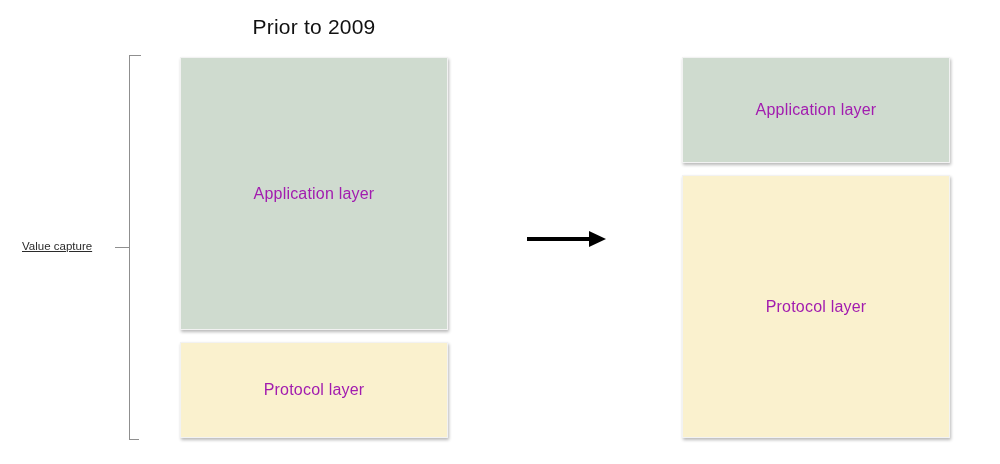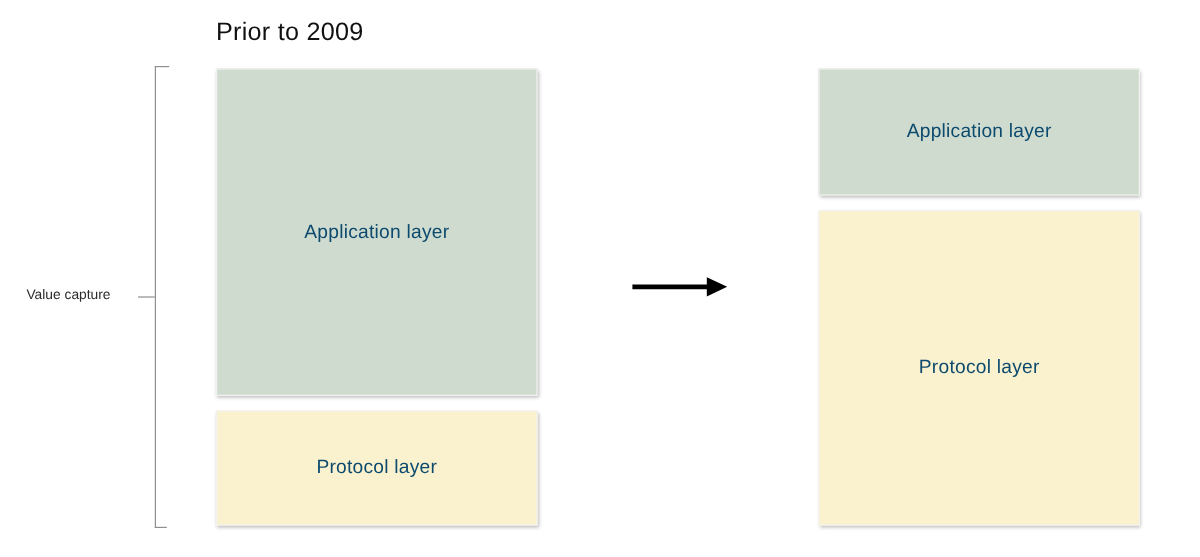--- a/index.html
+++ b/index.html
@@ -11,39 +11,39 @@
     width: 1000px;
     height: 464px;
     background: #ffffff;
     overflow: hidden;
   }
 
   .col-title {
     position: absolute;
     width: 268px;
     top: 15px;
-    text-align: left;
+    text-align: center;
     font-size: 21px;
     font-weight: 400;
     color: #111111;
     letter-spacing: 0.2px;
   }
   .col-title.left  { left: 180px; }
   .col-title.right { left: 682px; }
 
   .layer-box {
     position: absolute;
     width: 268px;
     display: flex;
     align-items: center;
     justify-content: center;
     border: 1px solid #f2f2f2;
     box-shadow: 1px 2px 3px rgba(0,0,0,0.28);
     font-size: 16px;
-    color: #0c4a6e;
+    color: #a21caf;
     letter-spacing: 0.2px;
   }
   .box-left-app      { left: 180px; top: 57px;  height: 273px; }
   .box-left-proto    { left: 180px; top: 342px; height: 96px;  }
   .box-right-app     { left: 682px; top: 57px;  height: 106px; }
   .box-right-proto   { left: 682px; top: 175px; height: 263px; }
 
   
   .bracket-line { position: absolute; background: #8f8f8f; }
   .bracket-v      { left: 129px; top: 55px;  width: 1px;  height: 385px; }
@@ -53,20 +53,21 @@
 
   .bracket-label {
     position: absolute;
     left: 22px;
     top: 240px;
     width: 82px;
     font-size: 11.5px;
     color: #2b2b2b;
     text-align: left;
     white-space: nowrap;
+    text-decoration: underline;
   }
 
   .arrow-wrap {
     position: absolute;
     left: 525px;
     top: 229px;
     width: 82px;
     height: 20px;
   }
 </style>

